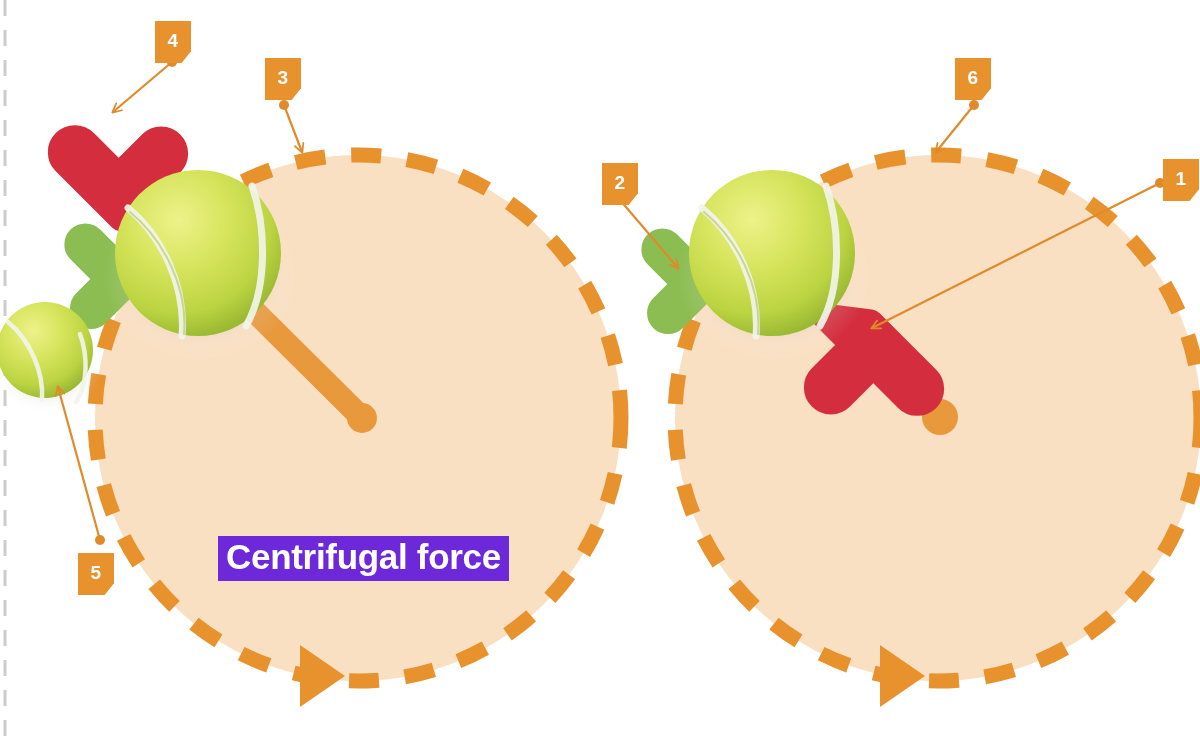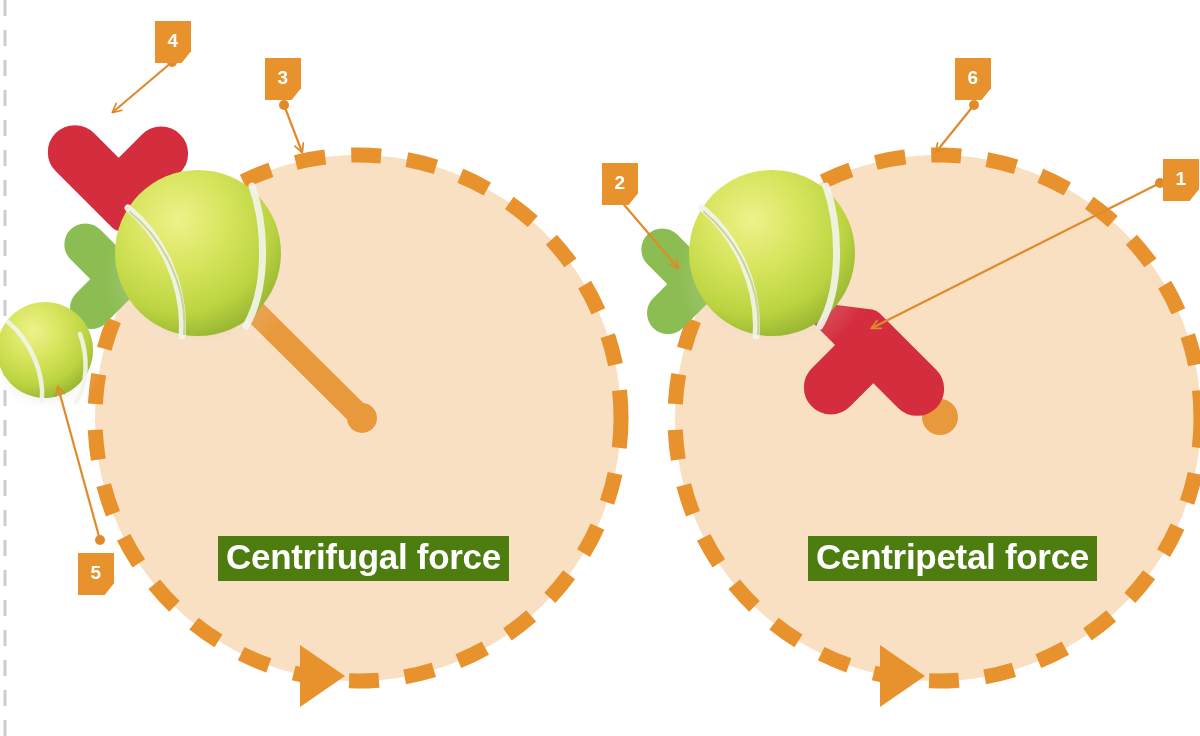--- a/index.html
+++ b/index.html
@@ -36,21 +36,21 @@
     text-align: center;
     letter-spacing: 0.5px;
     -webkit-clip-path: polygon(0 0, 100% 0, 100% 72%, 74% 100%, 0 100%);
     clip-path: polygon(0 0, 100% 0, 100% 72%, 74% 100%, 0 100%);
     box-sizing: border-box;
     user-select: none;
   }
   
   .caption {
     position: absolute;
-    background: #4d7c0f;
+    background: #6d28d9;
     color: #ffffff;
     font-family: "Liberation Sans", sans-serif;
     font-size: 35px;
     font-weight: 700;
     letter-spacing: -0.3px;
     padding: 2px 8px 6px 8px;
     white-space: nowrap;
     line-height: 1.06;
     user-select: none;
   }
@@ -168,21 +168,20 @@
         <line x1="100" y1="540" x2="58" y2="387" stroke-width="2.2" marker-end="url(#leaderHead)"></line>
       </g>
       <g>
         <circle cx="974" cy="105" r="5" stroke="none"></circle>
         <line x1="974" y1="105" x2="936" y2="152" stroke-width="2.2" marker-end="url(#leaderHead)"></line>
       </g>
     </g>
   </svg>
 
   <div class="caption" style="left:218px; top:536px;">Centrifugal force</div>
-  <div class="caption" style="left:808px; top:536px;">Centripetal force</div>
 
   <div class="badge" style="left:1163px; top:159px;">1</div>
   <div class="badge" style="left:602px; top:163px;">2</div>
   <div class="badge" style="left:265px; top:58px;">3</div>
   <div class="badge" style="left:155px; top:21px;">4</div>
   <div class="badge" style="left:78px; top:553px;">5</div>
   <div class="badge" style="left:955px; top:58px;">6</div>
 
 </div>
 

